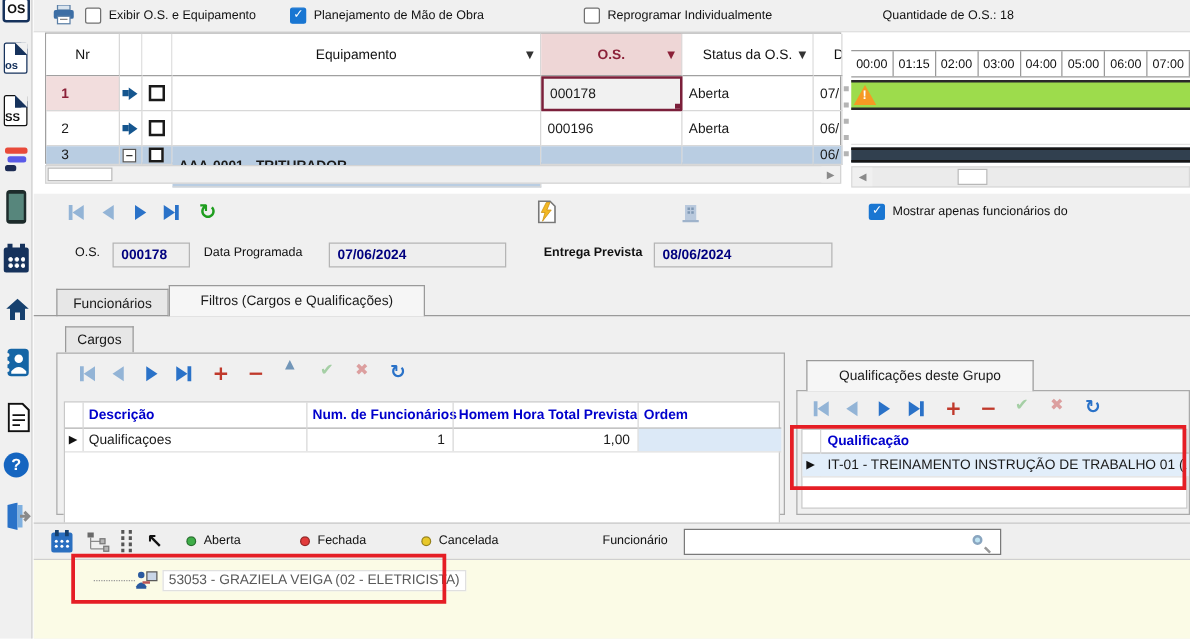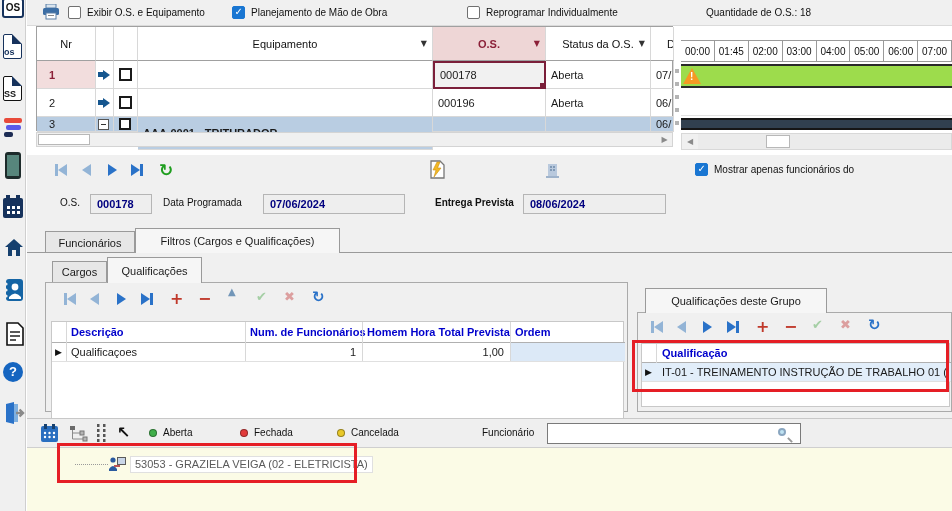--- a/index.html
+++ b/index.html
@@ -250,21 +250,21 @@
       <i></i>
       <i></i>
       <i></i>
       <i></i>
       <i></i>
     </div>
 
   <div class="abs timeline">
     <div class="tl-head">
       <span>00:00</span>
-      <span>01:45</span>
+      <span>01:15</span>
       <span>02:00</span>
       <span>03:00</span>
       <span>04:00</span>
       <span>05:00</span>
       <span>06:00</span>
       <span>07:00</span>
     </div>
     <div class="tl-green">
       <span class="warn"></span>
     </div>
@@ -321,21 +321,20 @@
     <div class="field" style="left:236px; width:142px;">07/06/2024</div>
     <div class="lbl" style="left:408px; top:9px;font-weight:bold;">Entrega Prevista</div>
     <div class="field" style="left:496px; width:143px;">08/06/2024</div>
   </div>
 
   <div class="tabline" style="left:27px; top:252px; width:925px;"></div>
   <div class="tab active" style="left:135px; top:228px; width:205px; height:25px;">Filtros (Cargos e Qualificações)</div>
   <div class="tab inactive" style="left:45px; top:231px; width:90px; height:22px;">Funcionários</div>
 
   <div class="tab inactive" style="left:52px; top:261px; width:55px; height:21px; z-index:1;">Cargos</div>
-  <div class="tab active" style="left:107px; top:257px; width:95px; height:26px;">Qualificações</div>
 
   <div class="panel" style="left:45px; top:282px; width:583px; height:130px;">
     <div class="navbtn muted" style="left:18px; top:10px;">
         <span class="vbar"></span>
         <span class="tri-l"></span>
       </div>
     <div class="navbtn muted" style="left:44px; top:10px;">
         <span class="tri-l"></span>
       </div>
     <div class="navbtn" style="left:71px; top:10px;">

